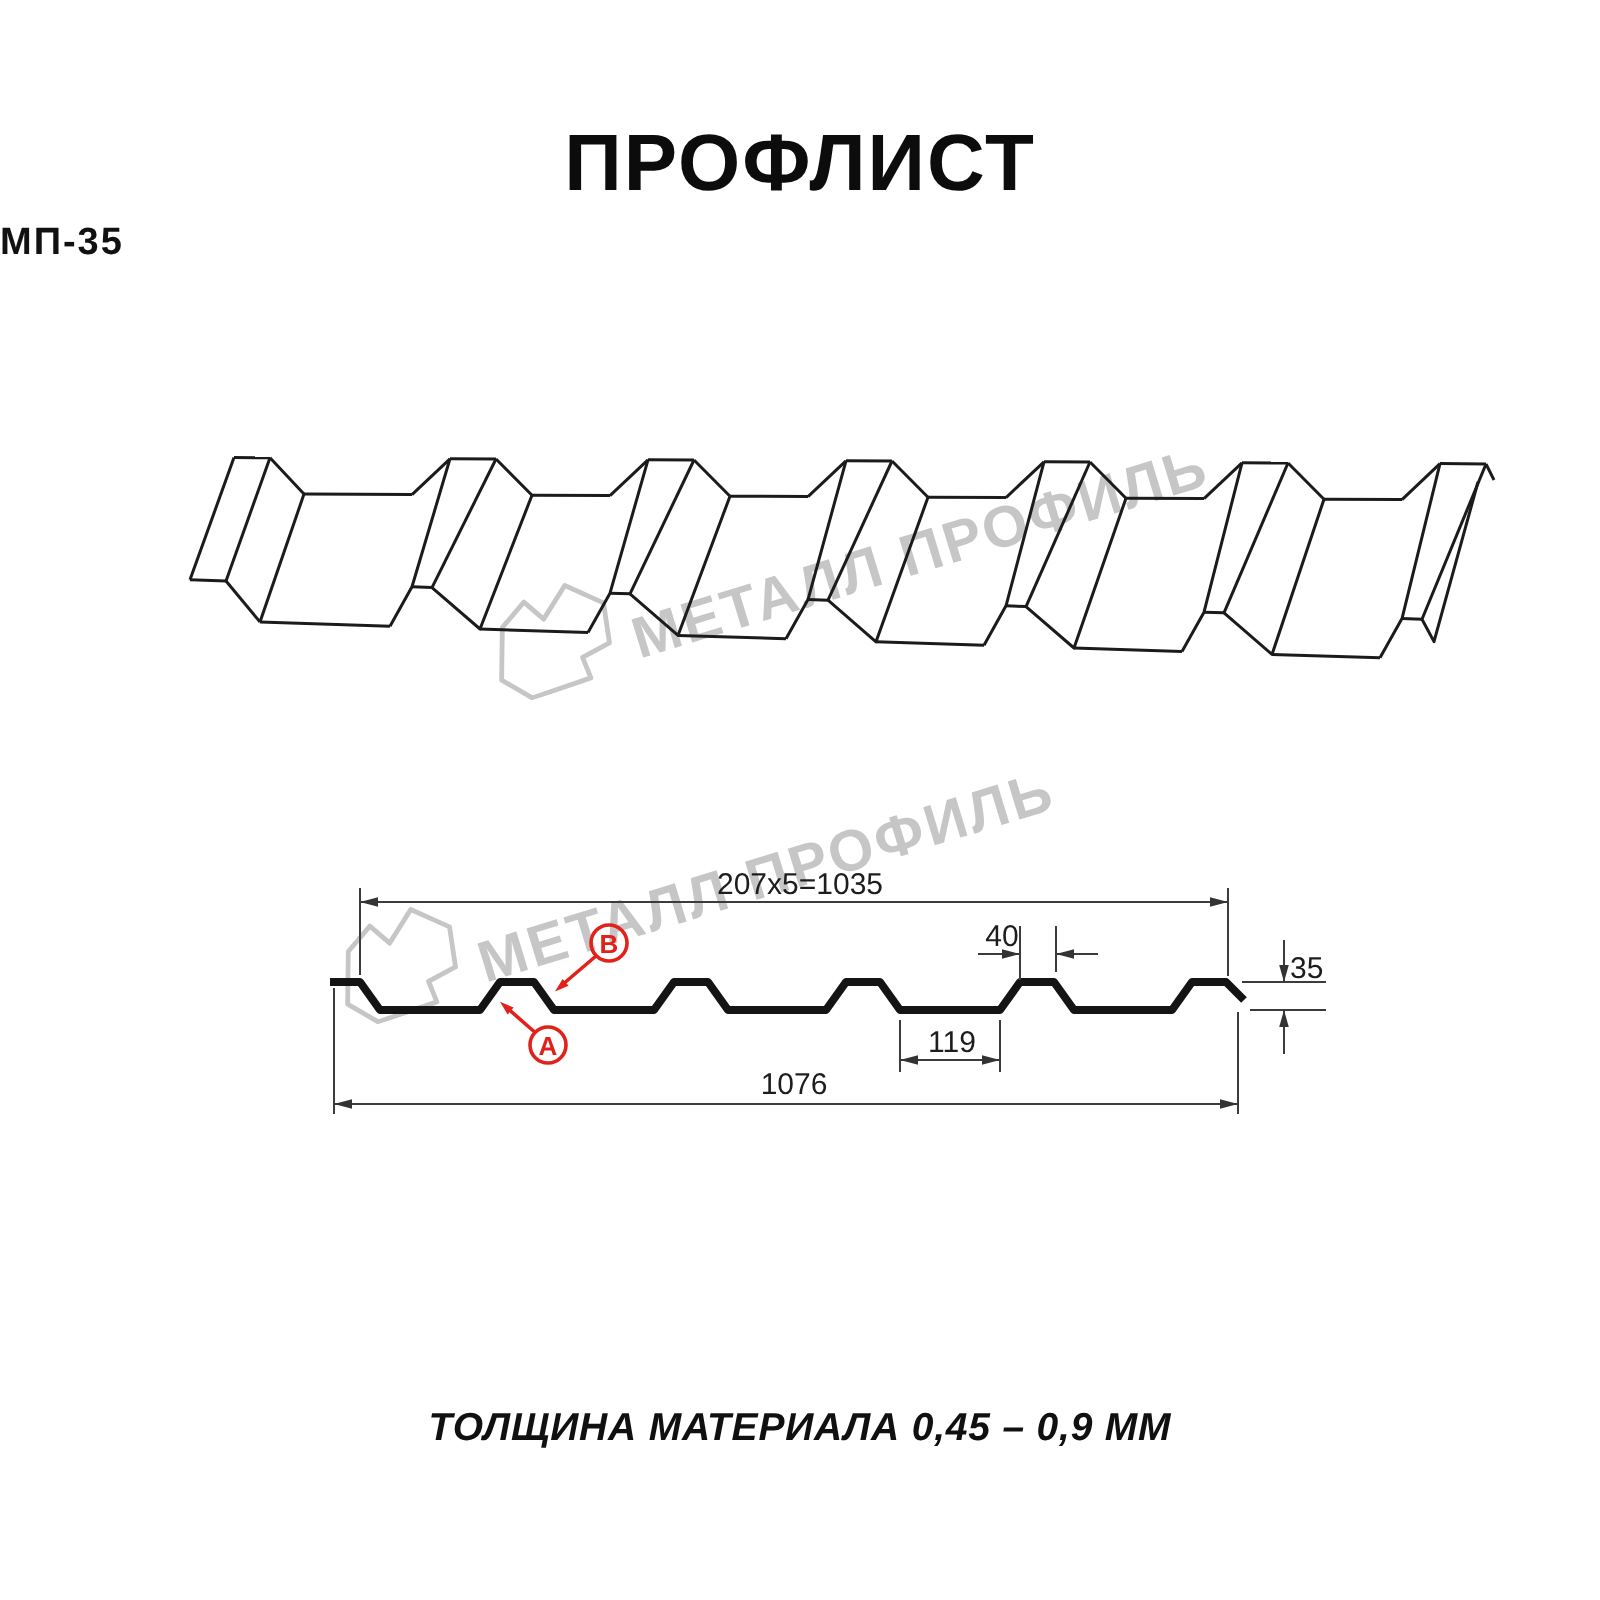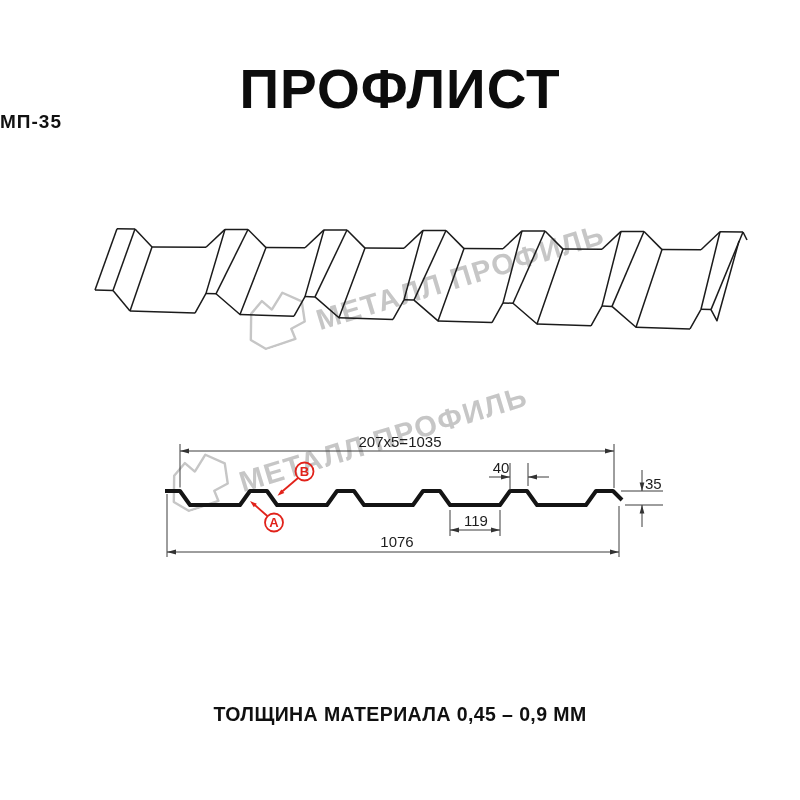--- a/index.html
+++ b/index.html
@@ -2,29 +2,29 @@
 <html><head>
 <meta charset="utf-8">
 <style>
   html,body{margin:0;padding:0;}
   body{
     width:800px;height:800px;position:relative;overflow:hidden;
     background:#ffffff;font-family:"Liberation Sans",sans-serif;
   }
   .page-title{
     position:absolute;left:0;top:62px;width:800px;text-align:center;
-    font-size:55px;font-weight:800;letter-spacing:1px;color:#0c0c0c;line-height:1;
+    font-size:40px;font-weight:800;letter-spacing:1px;color:#0c0c0c;line-height:1;
   }
   .page-subtitle{
     position:absolute;left:0;top:112px;width:800px;text-align:left;
     font-size:19px;font-weight:600;letter-spacing:1px;color:#111;line-height:1;
   }
   .footer-note{
     position:absolute;left:0;top:704px;width:800px;text-align:center;
-    font-size:19.5px;font-weight:600;letter-spacing:.4px;color:#101010;line-height:1.1;
+    font-size:19.5px;font-weight:600;letter-spacing:.4px;color:#101010;line-height:1.1;font-style:italic;
   }
   .wm{
     position:absolute;display:flex;align-items:flex-end;gap:7px;
     transform-origin:left bottom;z-index:1;color:#c6c6c6;pointer-events:none;
   }
   .wm-text{
     font-size:29px;font-weight:700;letter-spacing:1.5px;white-space:nowrap;line-height:.85;
   }
   #wm-sheet{left:253px;top:302px;height:52px;transform:rotate(-17deg);}
   #wm-section{left:176px;top:464px;height:52px;transform:rotate(-17deg);}

